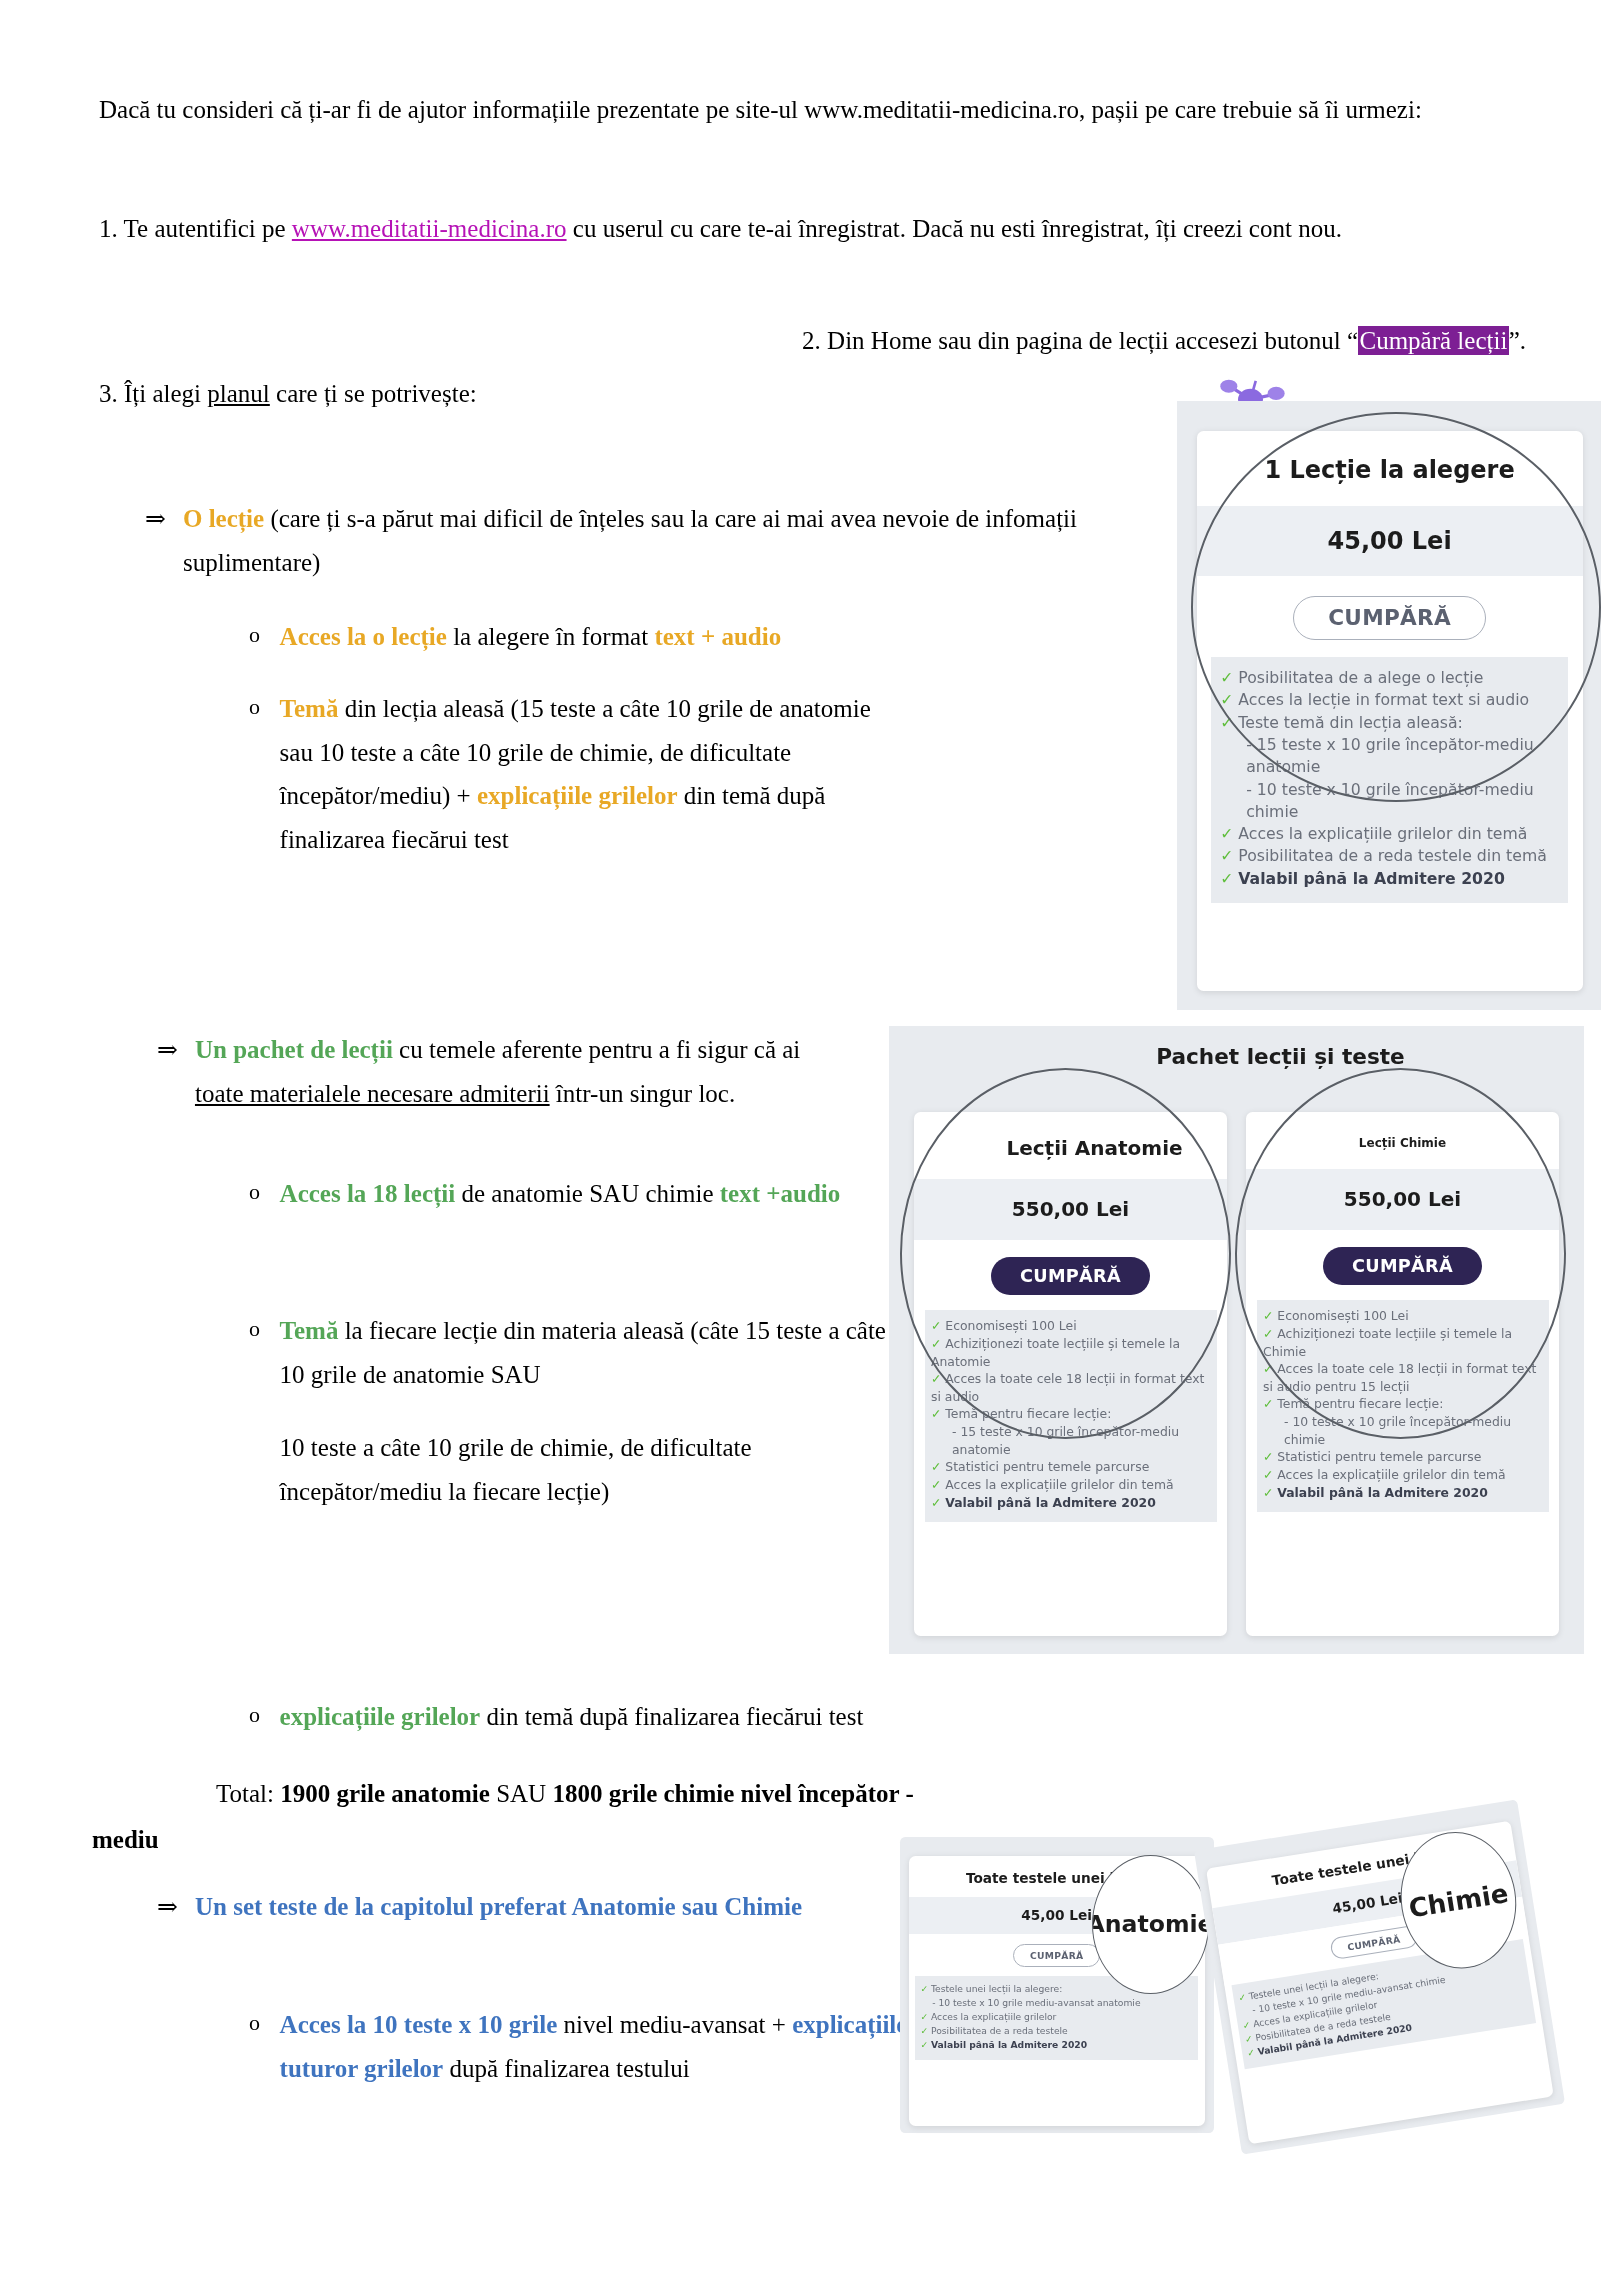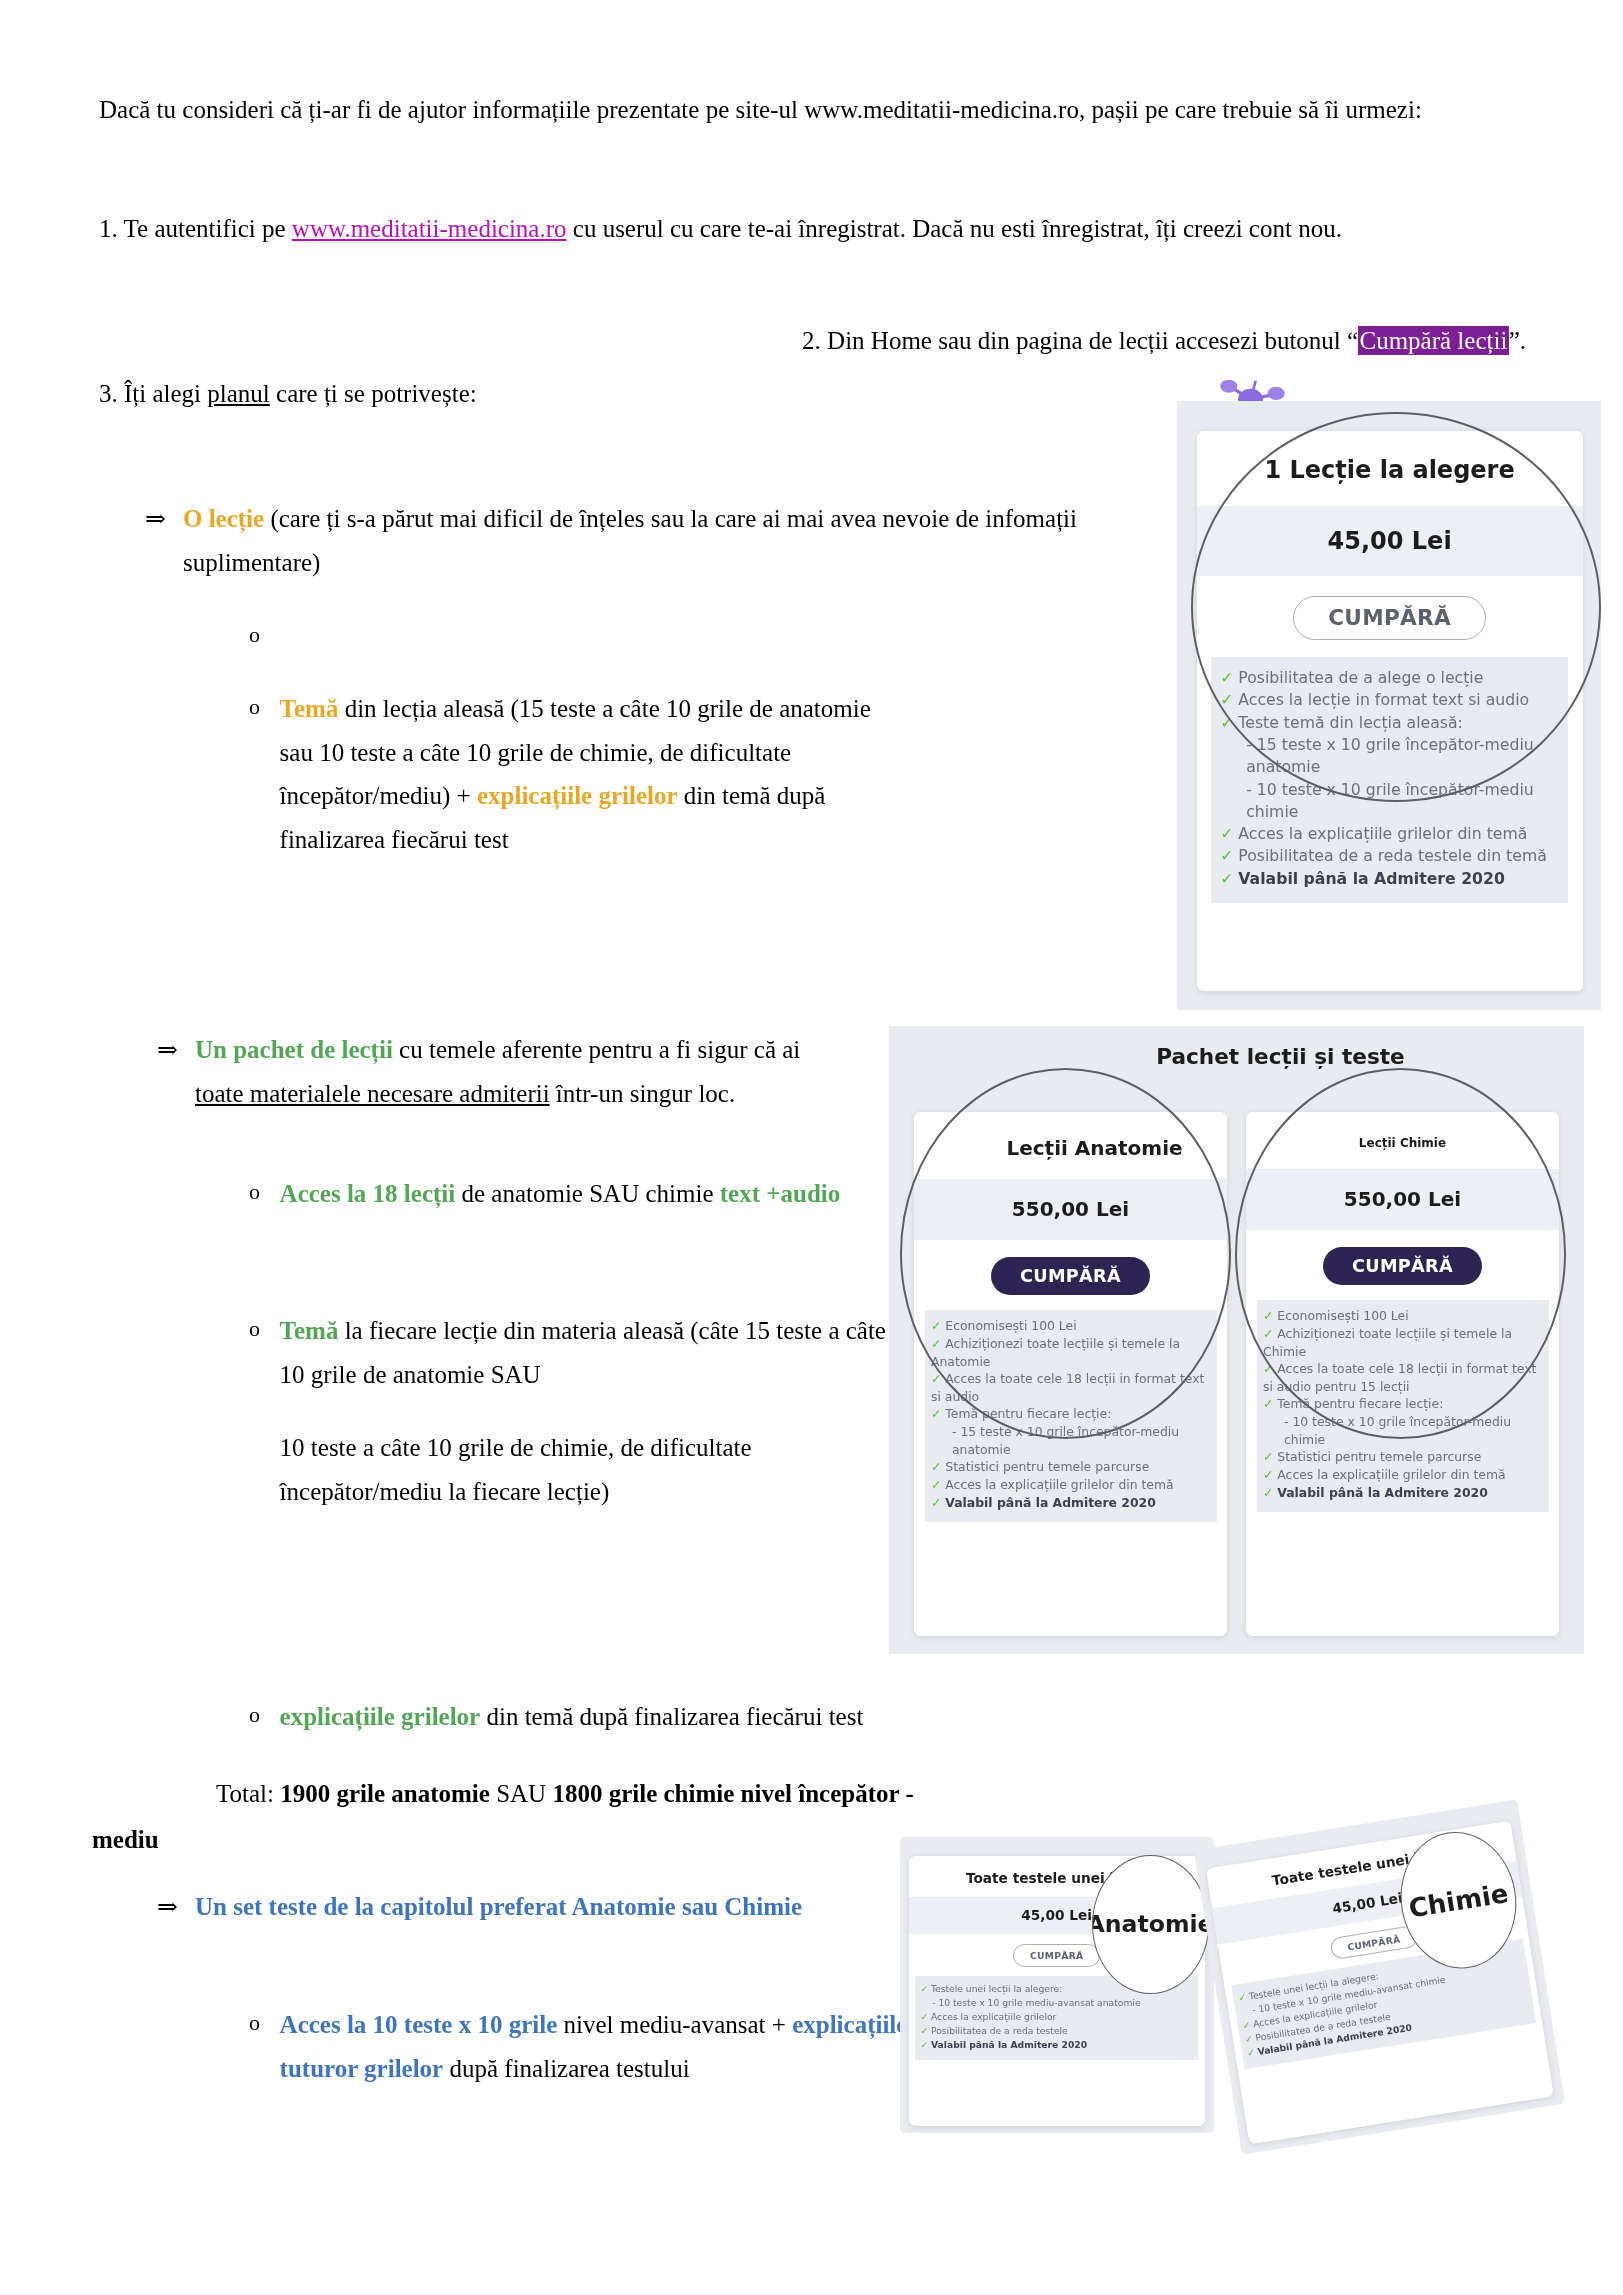--- a/index.html
+++ b/index.html
@@ -109,20 +109,21 @@
     <span>3.</span><span> Îți alegi </span><span class="u">planul</span><span> care ți se potrivește:</span>
   </div>
 
   <div class="arrow-row blk1-a">
     <span class="arrow">⇒</span>
     <span><span class="c-gold">O lecție</span><span> (care ți s-a părut mai dificil de înțeles sau la care ai mai avea nevoie de infomații suplimentare)</span></span>
   </div>
 
   <div class="o-row blk1-b">
     <span class="obul">o</span>
+    <span><span class="c-gold">Acces la o lecție</span><span> la alegere în format </span><span class="c-gold">text + audio</span></span>
   </div>
 
   <div class="o-row blk1-c">
     <span class="obul">o</span>
     <span><span class="c-gold">Temă</span><span> din lecția aleasă (15 teste a câte 10 grile de anatomie sau 10 teste a câte 10 grile de chimie, de dificultate începător/mediu) + </span><span class="c-gold">explicațiile grilelor</span><span> din temă după finalizarea fiecărui test</span></span>
   </div>
 
   <div class="arrow-row blk2-a">
     <span class="arrow">⇒</span>
     <span><span class="c-green">Un pachet de lecții</span><span> cu temele aferente pentru a fi sigur că ai </span><span class="u">toate materialele necesare admiterii</span><span> într-un singur loc.</span></span>

